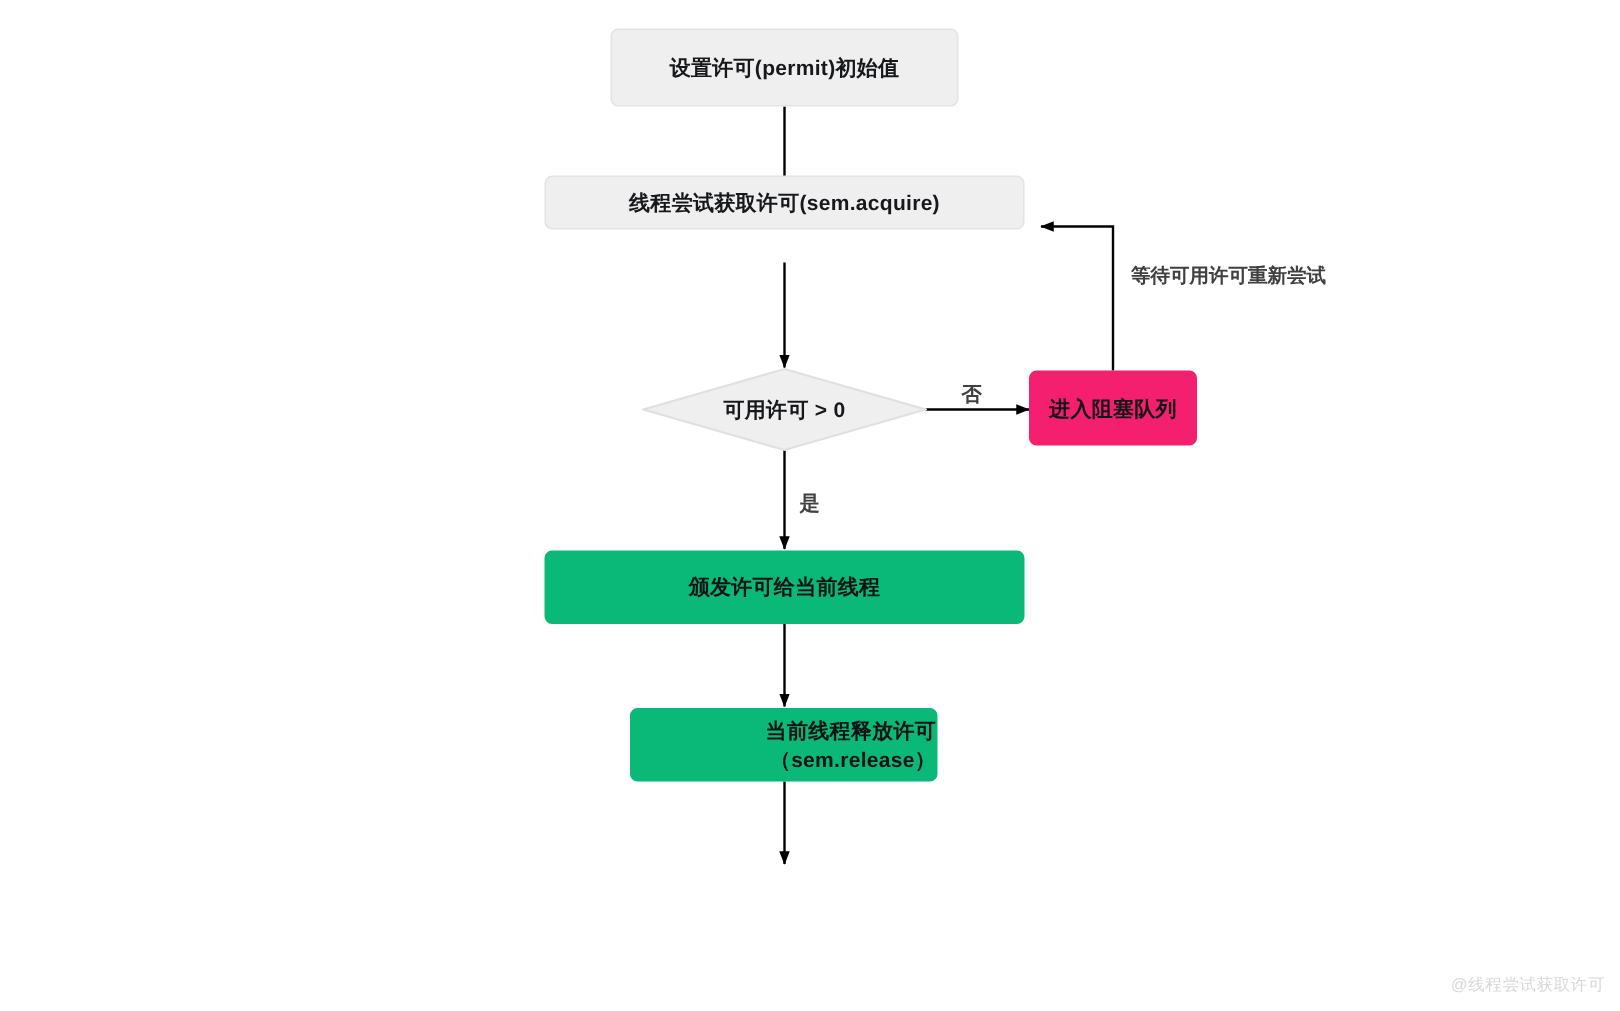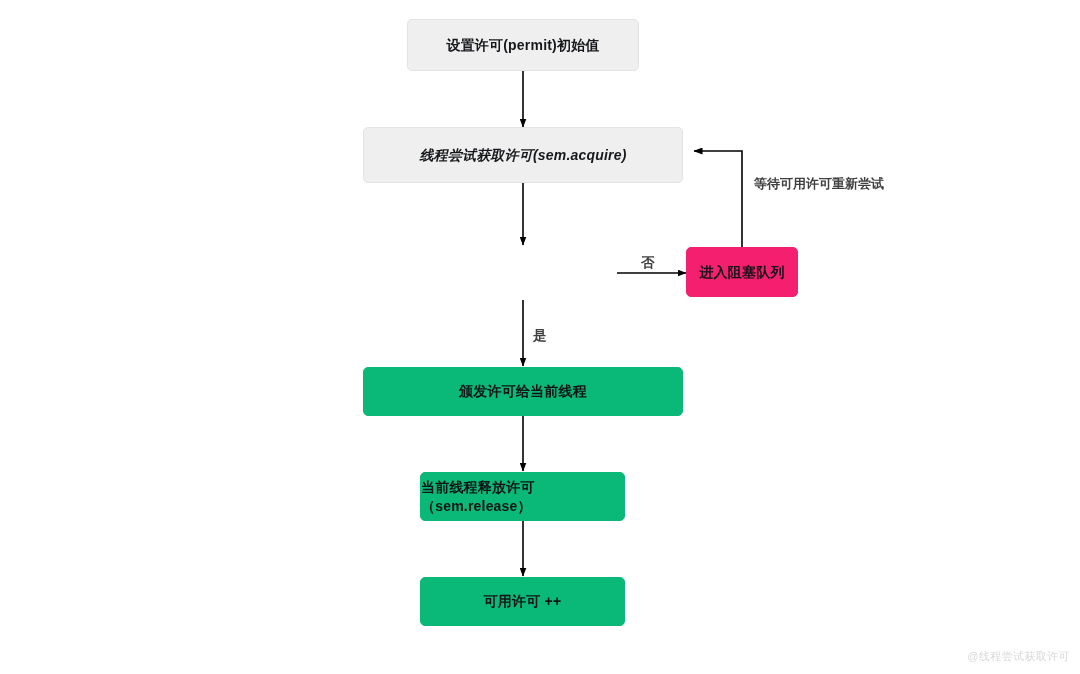--- a/index.html
+++ b/index.html
@@ -29,21 +29,21 @@
     width: 1080px;
     height: 674px;
     pointer-events: none;
   }
   .node {
     position: absolute;
     box-sizing: border-box;
     display: flex;
     align-items: center;
     justify-content: center;
-    text-align: left;
+    text-align: right;
     font-weight: bold;
     color: #16181c;
     letter-spacing: 0.2px;
     line-height: 1.3;
   }
   .node-gray {
     background: #efefef;
     border: 1px solid #e3e3e3;
     border-radius: 5px;
     font-size: 14px;
@@ -138,40 +138,43 @@
 
     <g>
       <line x1="523" y1="521" x2="523" y2="576" stroke="#000000" stroke-width="1.6" marker-end="url(#arrowhead)"></line>
     </g>
   </svg>
 
   <div class="node node-gray" style="left:407px; top:19px; width:232px; height:52px;">
     <span>设置许可(permit)初始值</span>
   </div>
 
-  <div class="node node-gray" style="left:363px; top:127px; width:320px; height:56px;font-style:italic;">
+  <div class="node node-gray" style="left:363px; top:117px; width:320px; height:36px;">
     <span>线程尝试获取许可(sem.acquire)</span>
   </div>
 
+  <div class="node node-diamond" style="left:428px; top:245px; width:190px; height:56px;">
+    <svg class="diamond-shape" viewBox="0 0 190 56" preserveAspectRatio="none" xmlns="http://www.w3.org/2000/svg">
+      <polygon points="95,1 189,28 95,55 1,28" fill="#efefef" stroke="#e0e0e0" stroke-width="1.4"></polygon>
+    </svg>
+    <span class="diamond-label">可用许可 &gt; 0</span>
+  </div>
 
   <div class="node node-pink" style="left:686px; top:247px; width:112px; height:50px;">
     <span>进入阻塞队列</span>
   </div>
 
   <div class="node node-green" style="left:420px; top:472px; width:205px; height:49px;">
     <span>当前线程释放许可（sem.release）</span>
   </div>
 
   <div class="node node-green" style="left:363px; top:367px; width:320px; height:49px;">
     <span>颁发许可给当前线程</span>
   </div>
 
-  <div class="node node-green" style="left:420px; top:577px; width:205px; height:49px;">
-    <span>可用许可 ++</span>
-  </div>
 
   <div class="edge-label small" style="left:641px; top:256px;">否</div>
 
   <div class="edge-label small" style="left:533px; top:329px;">是</div>
 
   <div class="edge-label" style="left:754px; top:177px;">等待可用许可重新尝试</div>
 
   <div id="watermark">@线程尝试获取许可</div>
 
 </div>

